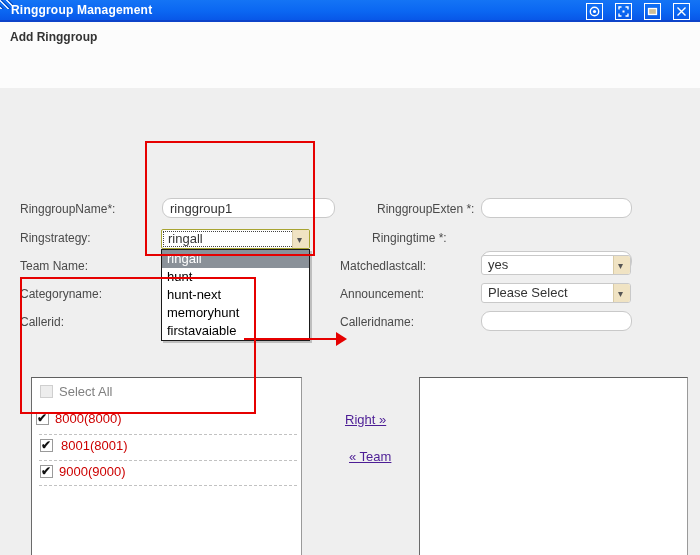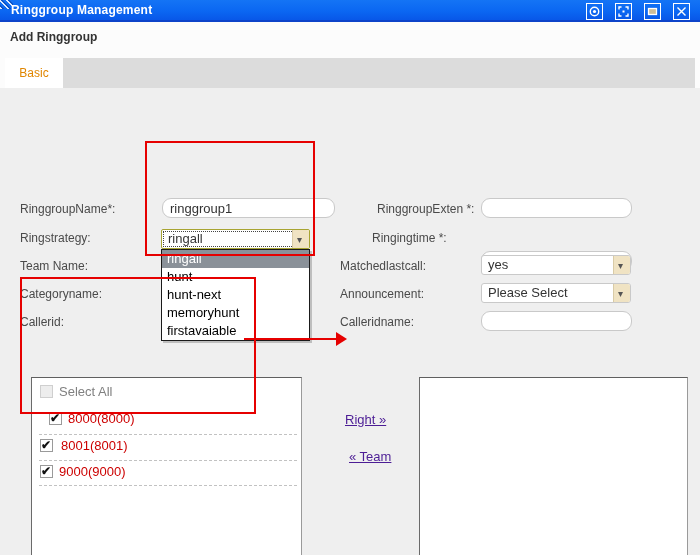--- a/index.html
+++ b/index.html
@@ -86,23 +86,20 @@
         <rect x="4.5" y="5.5" width="8" height="6" fill="#cdbd98" stroke="#ffffff" stroke-width="1.3"></rect>
       </svg>
       <svg class="win-icon" viewBox="0 0 17 17">
         <rect x="0.5" y="0.5" width="16" height="16" fill="none" stroke="#ffffff"></rect>
         <path d="M4.5 4.5 L12.5 12.5 M12.5 4.5 L4.5 12.5" stroke="#ffffff" stroke-width="1.4"></path>
       </svg>
     </div>
   </div>
 
   <div class="heading">Add Ringgroup</div>
-  <div class="tabstrip">
-    <div class="tab-active">Basic</div>
-  </div>
 
   <div class="content">
 
     <div class="flabel" style="left:20px; top:114px;">RinggroupName*:</div>
     <div class="flabel" style="left:20px; top:143px;">Ringstrategy:</div>
     <div class="flabel" style="left:20px; top:171px;text-align:center;">Team Name:</div>
     <div class="flabel" style="left:20px; top:199px;">Categoryname:</div>
     <div class="flabel" style="left:20px; top:227px;">Callerid:</div>
 
     <div class="flabel" style="left:340px; top:114px;padding-left:37px;">RinggroupExten *:</div>
@@ -137,21 +134,21 @@
       <span>yes</span>
       <span class="arrow-btn"></span>
     </div>
     <input class="tinput" style="left: 481px; top: 223px; width: 151px;" value="">
 
     <div class="panel panel-left">
       <div class="row" style="left:8px; top:6px;">
         <span class="cb unchecked"></span>
         <span class="selall-label">Select All</span>
       </div>
-      <div class="row" style="left:17px; top:33px;">
+      <div class="row" style="left:4px; top:33px;">
         <span class="cb checked"></span>
         <span class="member-label">8000(8000)</span>
       </div>
       <div class="dash-sep" style="left:7px; top:56px; width:258px;"></div>
       <div class="row" style="left:8px; top:60px;gap:8px;">
         <span class="cb checked"></span>
         <span class="member-label">8001(8001)</span>
       </div>
       <div class="dash-sep" style="left:7px; top:82px; width:258px;"></div>
       <div class="row" style="left:8px; top:86px;">

